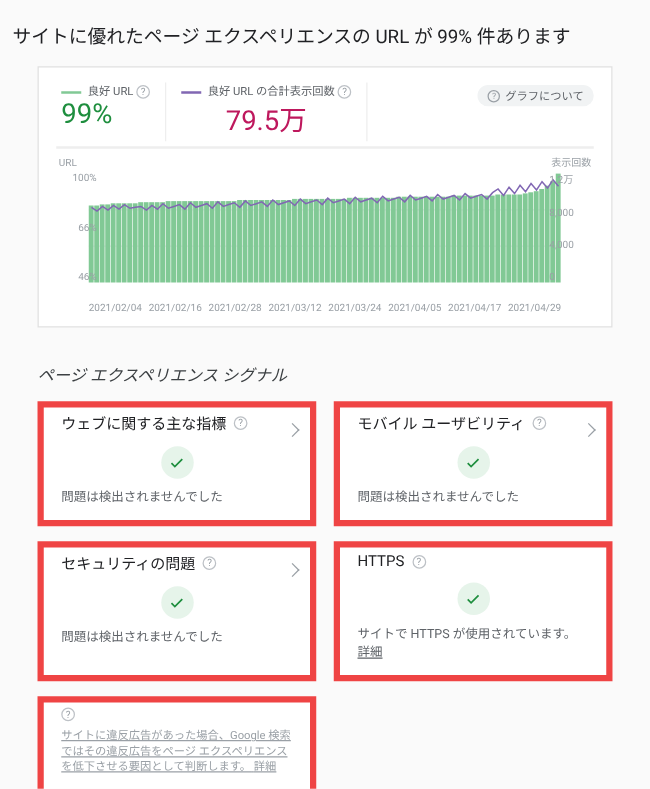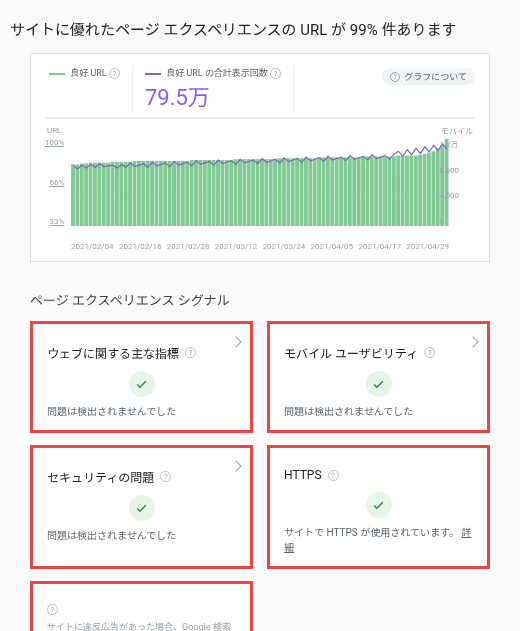--- a/index.html
+++ b/index.html
@@ -48,21 +48,21 @@
     width: 16px;
     height: 2px;
     vertical-align: middle;
     margin-right: 3px;
   }
   .metric-value {
     font-size: 22px;
     font-weight: 400;
   }
   .metric-value.green { color: #1e8e3e; }
-  .metric-value.purple { color: #8b5cf6; }
+  .metric-value.purple { color: #be185d; text-align: center; }
   .about-chip {
     position: absolute;
     right: 0;
     top: 2px;
     font-size: 9px;
     background: #f1f3f4;
     border-radius: 10px;
     padding: 2px 8px;
     display: inline-flex;
     align-items: center;
@@ -89,43 +89,44 @@
     height: 102px;
     margin-top: 2px;
   }
   .chart-svg { width:100%; height:100%; display:block; }
   .y-left, .y-right {
     position:absolute; top:0; bottom:0;
     display:flex; flex-direction:column; justify-content:space-between;
     font-size:8px; color:#9aa0a6;
     padding: 0 0 14px;
   }
-  .y-left { left:0; text-align:right;text-decoration:underline; }
+  .y-left { left:13px; text-align:right; }
   .y-right { right:16px; text-align:left; }
   .x-axis {
     display:flex; justify-content:space-between;
     font-size:8px; color:#9aa0a6;
     padding: 2px 26px 0;
   }
 
   .section-title {
     font-size: 13px;
     color: #3c4043;
     margin: 0 30px 12px;
+    font-style: italic;
   }
   .cards {
     display: grid;
     grid-template-columns: 1fr 1fr;
     gap: 12px 14px;
     margin: 0 30px;
   }
   .signal-card {
     background:#fff;
-    border:3px solid #ef4444;
-    padding: 20px 14px 12px;
+    border:5px solid #ef4444;
+    padding: 4px 14px 12px;
     position: relative;
     cursor: pointer;
   }
   .signal-card.half { grid-column: span 1; }
   .card-header {
     display:flex; align-items:center; gap:6px;
     font-size: 12px;
     color:#202124;
   }
   .help-circle {
@@ -168,45 +169,46 @@
 <div class="page-title">サイトに優れたページ エクスペリエンスの URL が 99% 件あります</div>
 
 <div class="chart-card">
   <div class="metrics">
     <div class="metric">
       <div class="metric-caption">
         <span class="accent-bar" style="background:#81c995"></span>
         <span>良好 URL</span>
         <span class="help-circle">?</span>
       </div>
+      <div class="metric-value green">99%</div>
     </div>
     <div class="metric">
       <div class="metric-caption">
         <span class="accent-bar" style="background:#8167b3"></span>
         <span>良好 URL の合計表示回数</span>
         <span class="help-circle">?</span>
       </div>
       <div class="metric-value purple">79.5万</div>
     </div>
     <div class="about-chip">
       <span class="qmark">?</span>
       <span>グラフについて</span>
     </div>
   </div>
 
   <div class="chart-top-labels">
     <span class="chart-axis-label">URL</span>
-    <span class="chart-axis-label">モバイル</span>
+    <span class="chart-axis-label">表示回数</span>
   </div>
 
   <div class="chart-area">
     <div class="y-left" id="y-left">
         <span>100%</span>
         <span>66%</span>
-        <span>33%</span>
+        <span>46%</span>
       </div>
     <div class="y-right" id="y-right">
         <span>1.2万</span>
         <span>8,000</span>
         <span>4,000</span>
         <span>0</span>
       </div>
     <svg class="chart-svg" id="chart-svg" viewBox="0 0 430 102" preserveAspectRatio="none">
         <line x1="26" x2="404" y1="58.959999999999994" y2="58.959999999999994" stroke="#e8eaed" stroke-width="1"></line>
         <line x1="26" x2="404" y1="29.919999999999998" y2="29.919999999999998" stroke="#e8eaed" stroke-width="1"></line>

